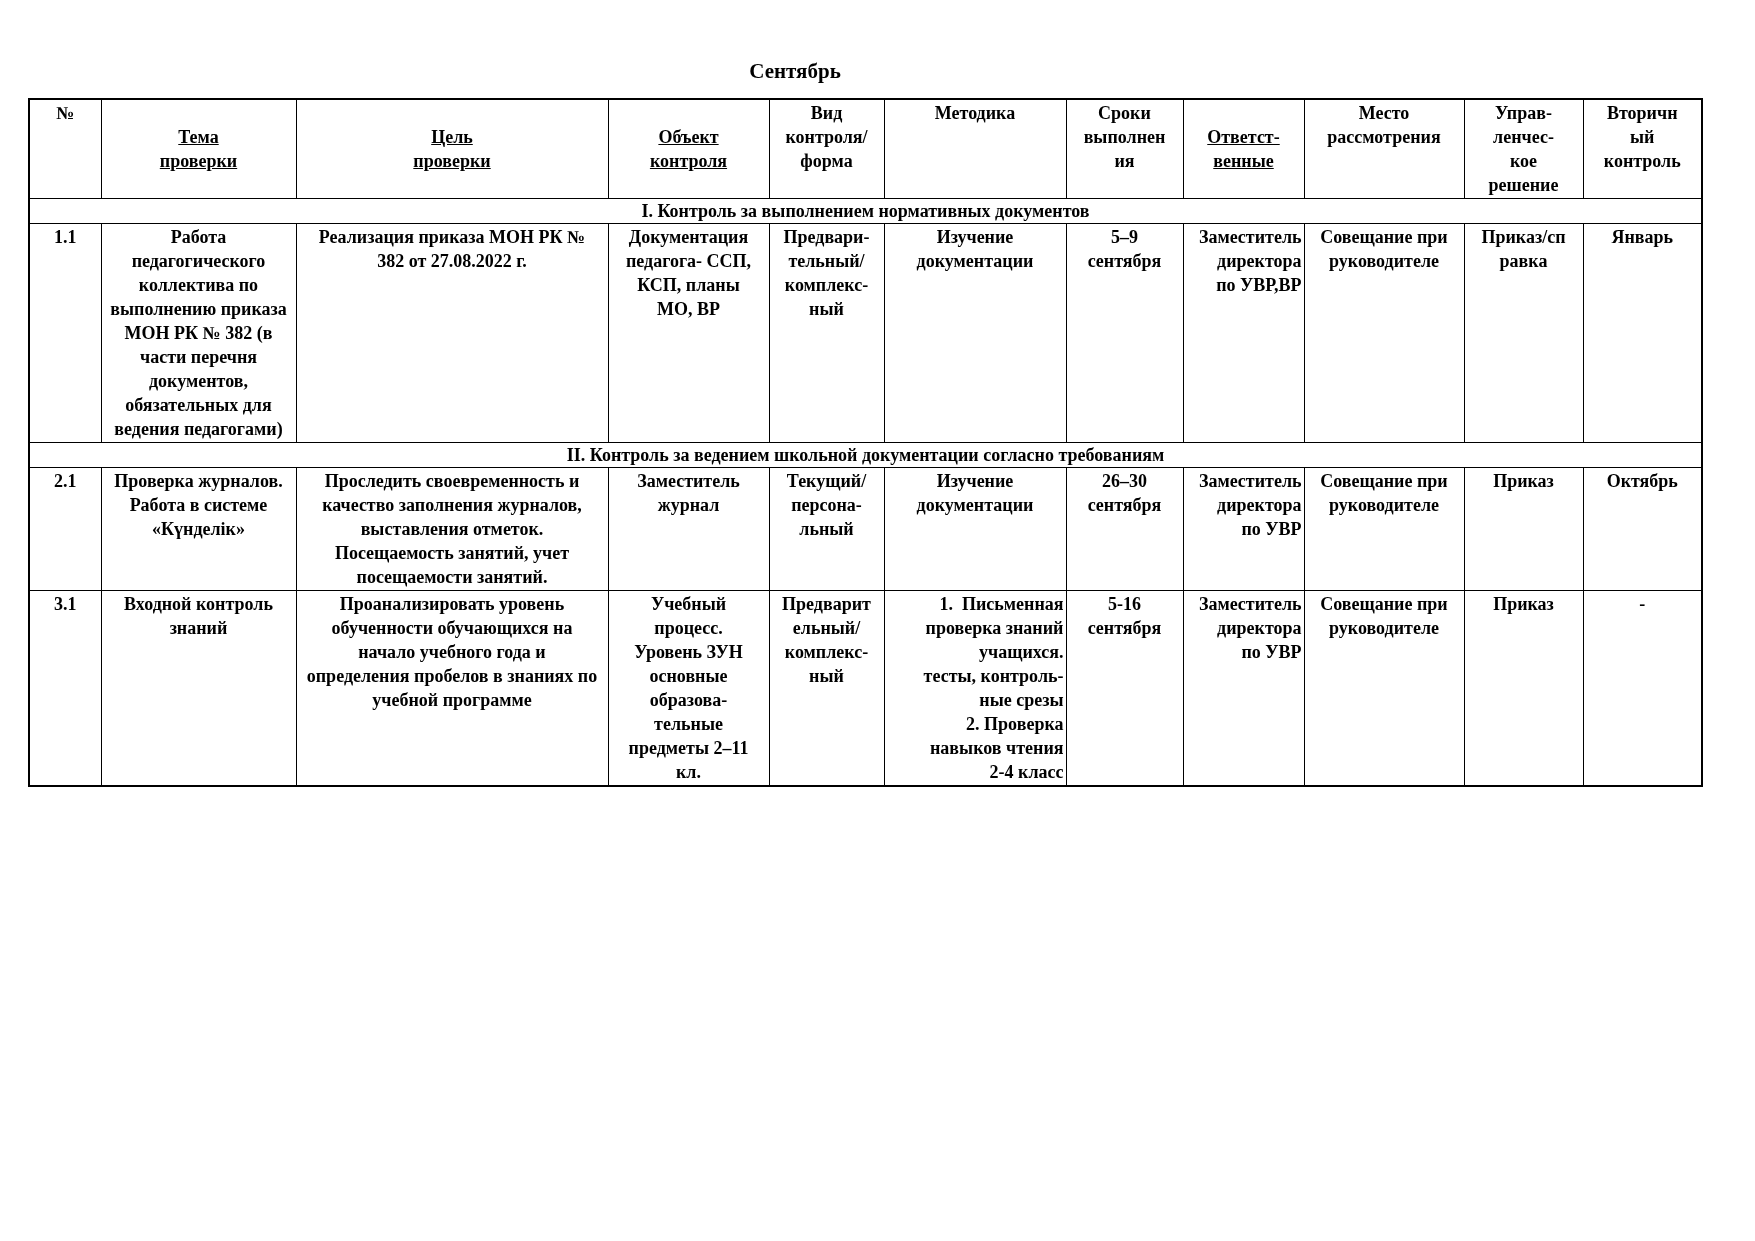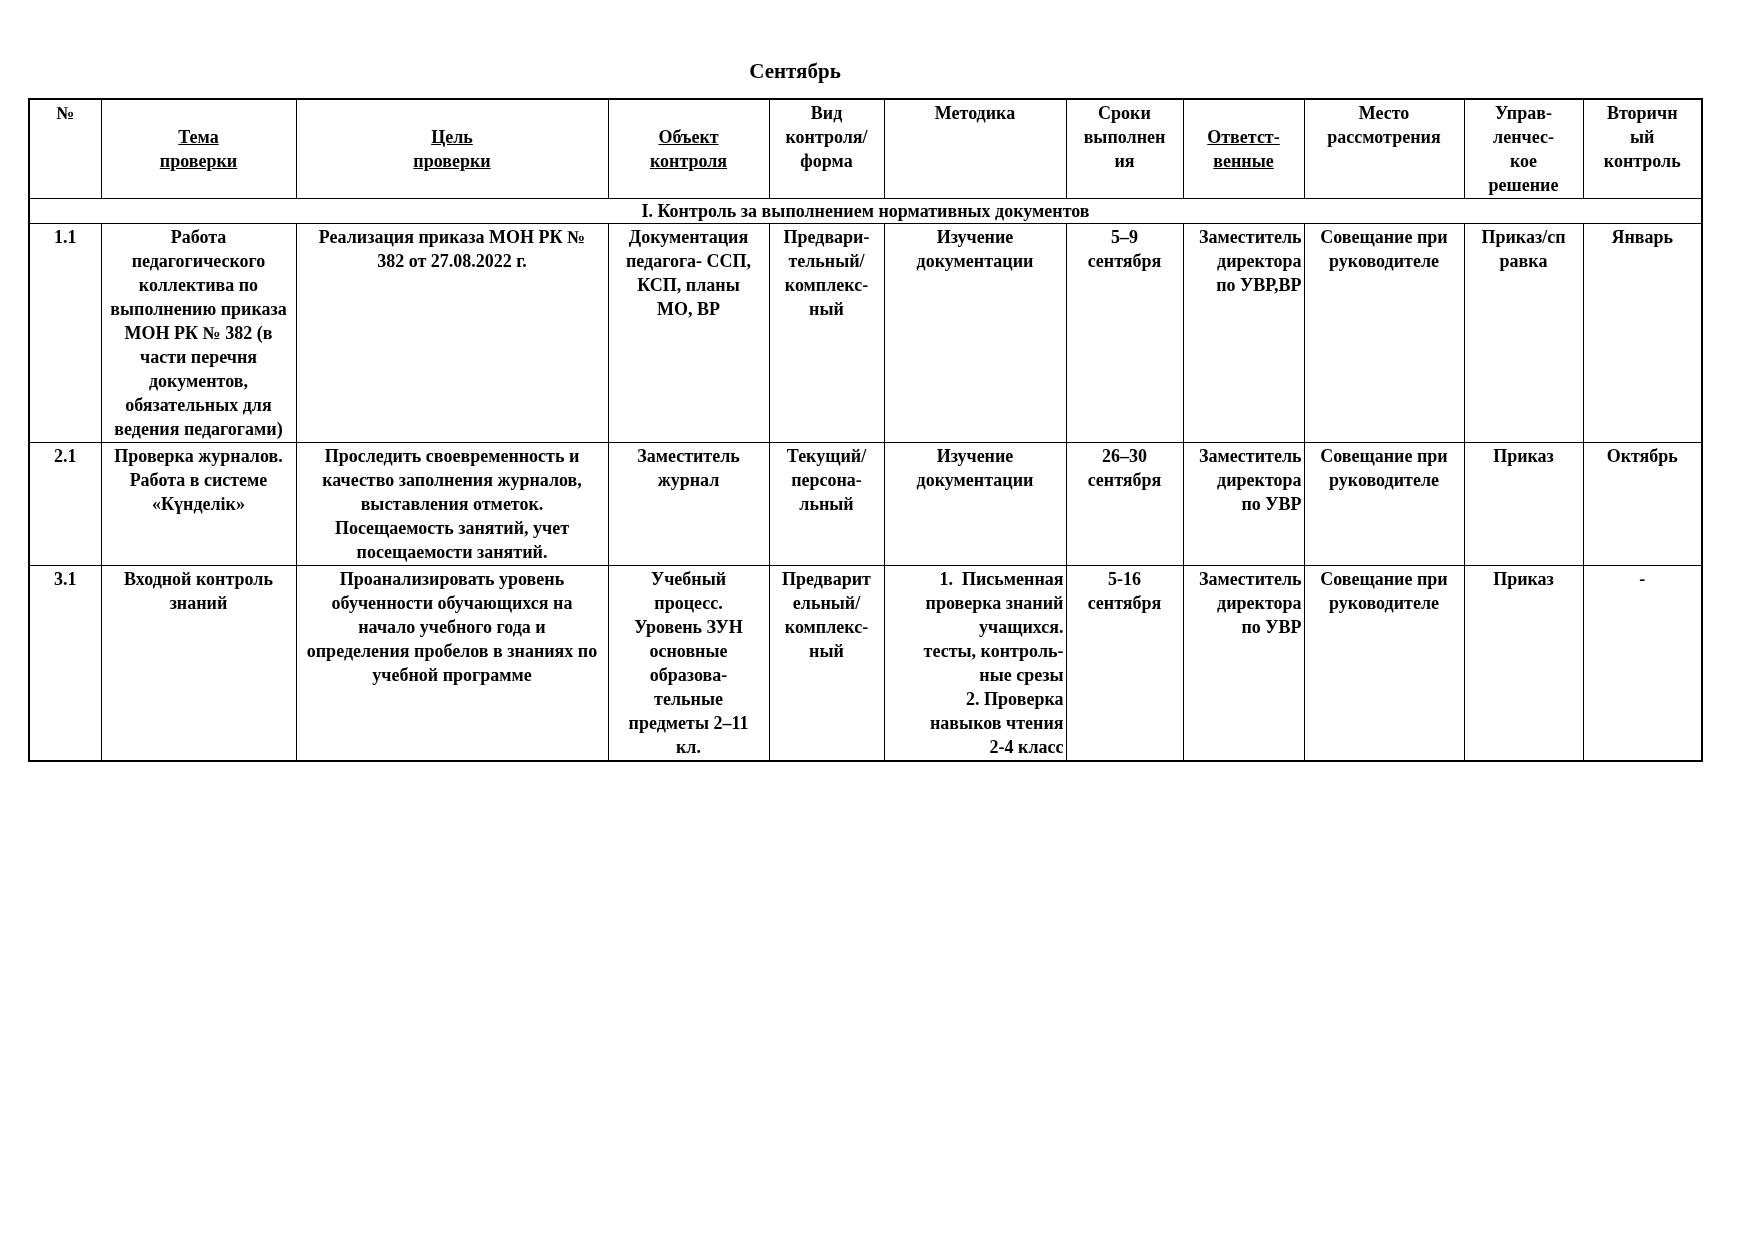--- a/index.html
+++ b/index.html
@@ -140,20 +140,23 @@
           <td>5–9
 сентября</td>
           <td class="tl">Заместитель
 директора
 по УВР,ВР</td>
           <td>Совещание при
 руководителе</td>
           <td>Приказ/сп
 равка</td>
           <td>Январь</td>
+        </tr>
+        <tr>
+          <td colspan="11" class="section-cell">II. Контроль за ведением школьной документации согласно требованиям</td>
         </tr>
         <tr>
           <td>2.1</td>
           <td>Проверка журналов.
 Работа в системе
 «Күнделік»</td>
           <td>Проследить своевременность и
 качество заполнения журналов,
 выставления отметок.
 Посещаемость занятий, учет

